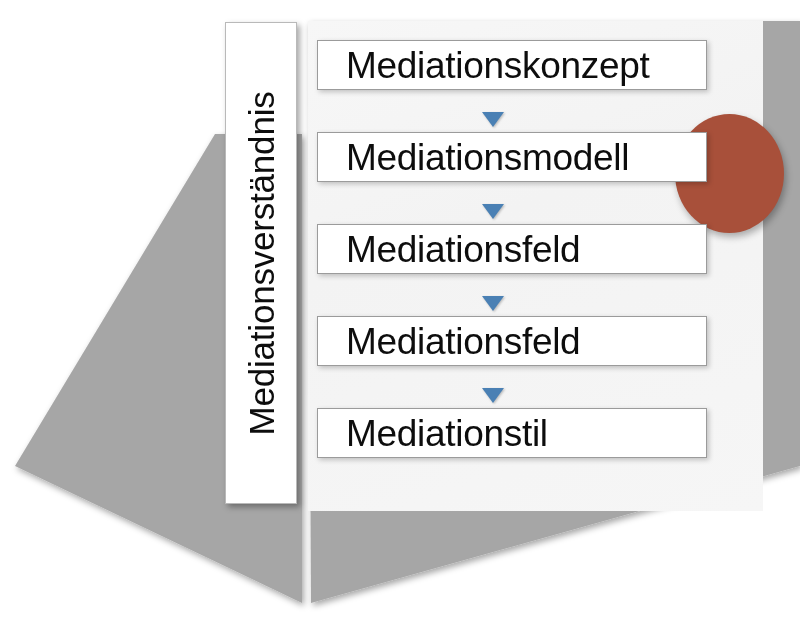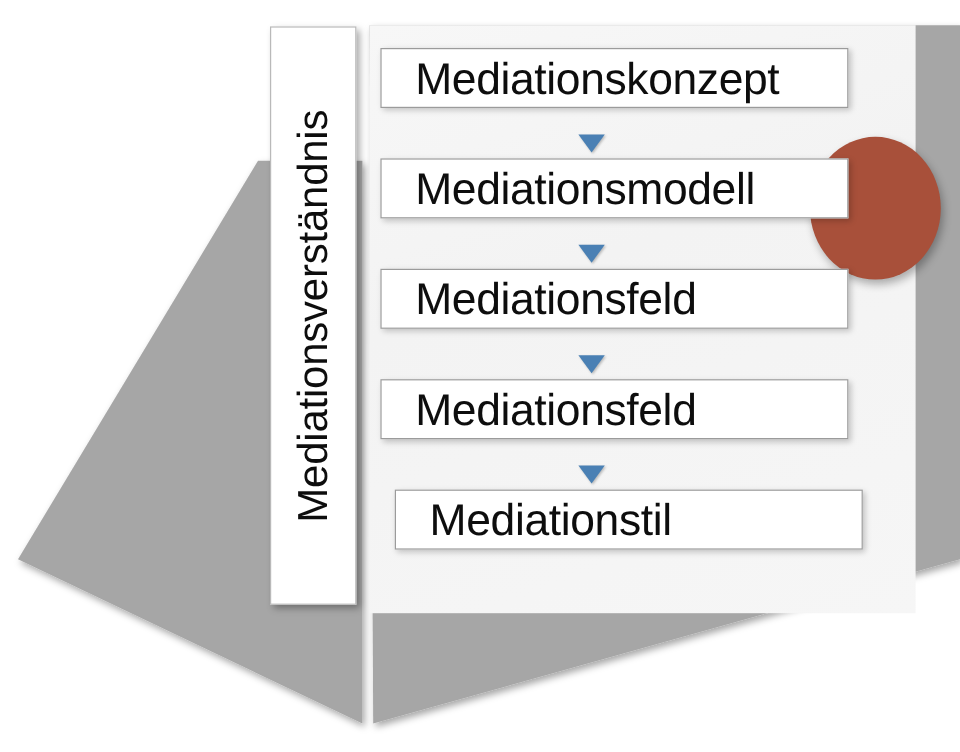--- a/index.html
+++ b/index.html
@@ -65,21 +65,21 @@
   #stage-list{
     position:absolute;
     left:317px;top:40px;
     width:390px;
     z-index:5;
   }
   .stage-row{
     position:relative;
     height:92px;
   }
-  .stage-row:last-child{height:70px;margin-left:12px;}
+  .stage-row:last-child{height:70px;}
   .stage-box{
     position:absolute;left:0;top:0;
     width:390px;height:50px;
     box-sizing:border-box;
     background:#ffffff;
     border:1px solid #9b9b9b;
     display:flex;align-items:center;
     padding-left:28px;
     box-shadow:2px 2px 5px rgba(0,0,0,0.22);
   }

